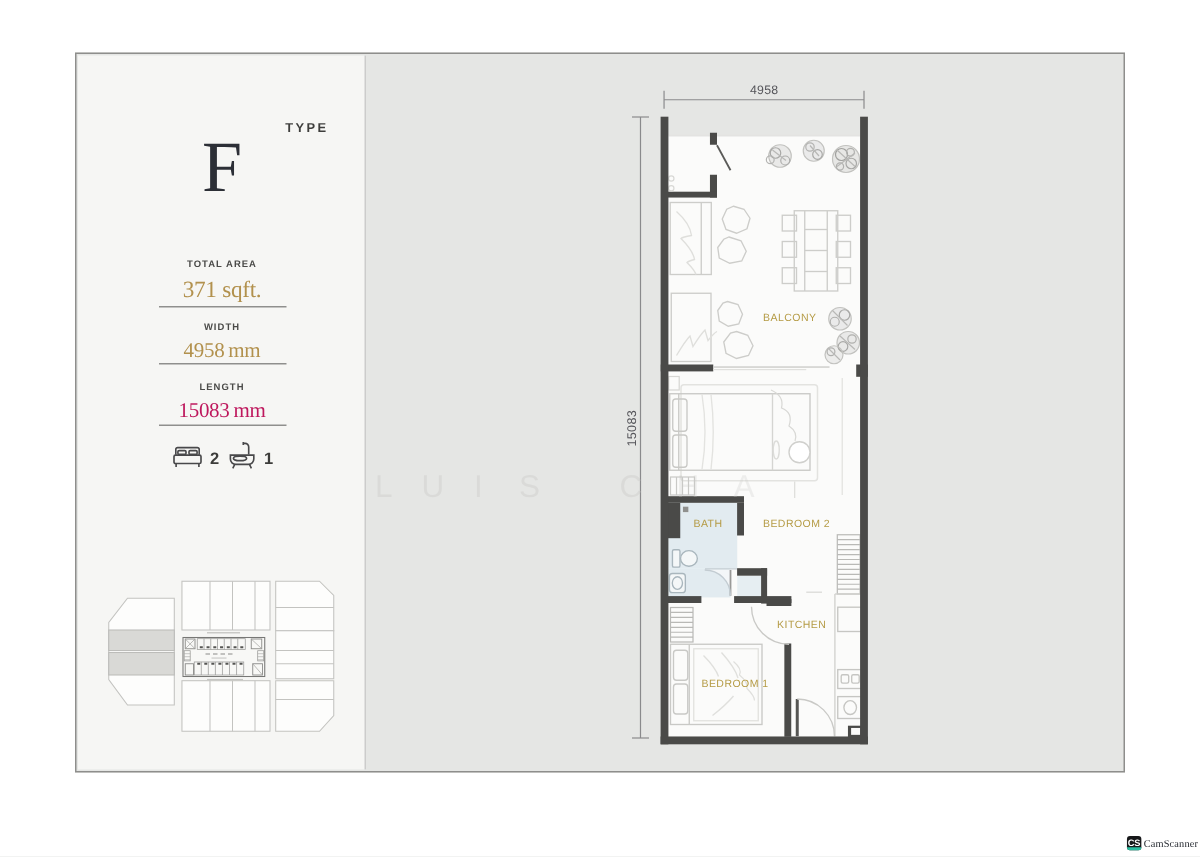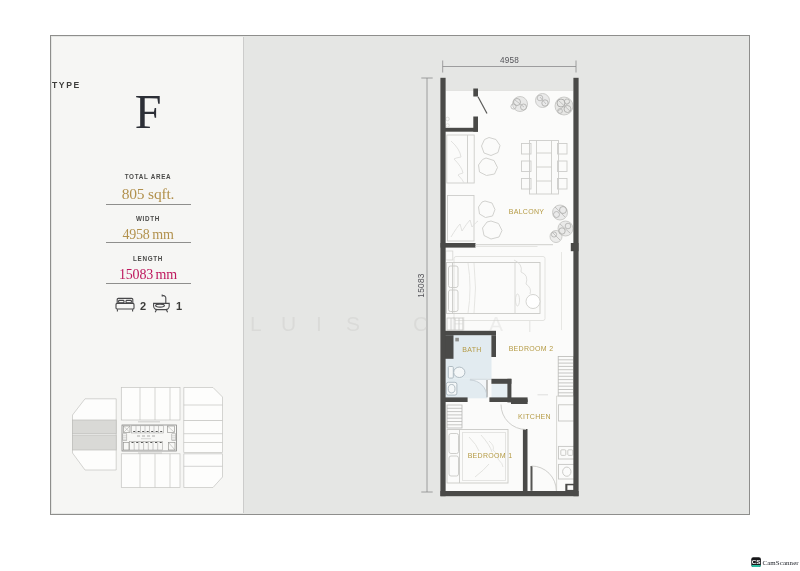--- a/index.html
+++ b/index.html
@@ -7,27 +7,27 @@
        font-family:"Liberation Sans",sans-serif;}
   .abs{position:absolute;}
 </style>
 </head>
 <body>
 
 <div class="abs" style="left:50px;top:35px;width:698px;height:478px;background:#e5e6e4;border:1.5px solid #8e8e8c;"></div>
 
 <div class="abs" style="left:51.5px;top:36.5px;width:191px;height:476px;background:#f6f6f4;border-right:1px solid #cccccb;"></div>
 
-<div class="abs" style="left:52px;top:79.5px;width:167px;text-align:left;font-size:8.6px;letter-spacing:1.6px;color:#3e3e3c;font-weight:bold;">TYPE</div>
+<div class="abs" style="left:52px;top:79.5px;width:167px;text-align:right;font-size:8.6px;letter-spacing:1.6px;color:#3e3e3c;font-weight:bold;">TYPE</div>
 
 <div class="abs" style="left:52px;top:90px;width:192px;text-align:center;font-family:'Liberation Serif',serif;font-size:48px;line-height:44px;color:#2c2f36;">F</div>
 
 <div class="abs" style="left:52px;top:173px;width:192px;text-align:center;font-size:6.3px;letter-spacing:0.7px;color:#4a4a48;font-weight:bold;">TOTAL AREA</div>
 
-<div class="abs" style="left:52px;top:184.5px;width:192px;text-align:center;font-family:'Liberation Serif',serif;font-size:15.5px;letter-spacing:-0.2px;color:#b2914d;">805 sqft.</div>
+<div class="abs" style="left:52px;top:184.5px;width:192px;text-align:center;font-family:'Liberation Serif',serif;font-size:15.5px;letter-spacing:-0.2px;color:#b2914d;">371 sqft.</div>
 
 <div class="abs" style="left:106px;top:204px;width:85px;height:1px;background:#8f8f8d;"></div>
 
 <div class="abs" style="left:52px;top:214.5px;width:192px;text-align:center;font-size:6.3px;letter-spacing:0.7px;color:#4a4a48;font-weight:bold;">WIDTH</div>
 
 <div class="abs" style="left:52px;top:226.5px;width:192px;text-align:center;font-family:'Liberation Serif',serif;font-size:14px;letter-spacing:-0.2px;color:#b2914d;">4958 mm</div>
 
 <div class="abs" style="left:106px;top:241.5px;width:85px;height:1px;background:#8f8f8d;"></div>
 
 <div class="abs" style="left:52px;top:254.5px;width:192px;text-align:center;font-size:6.3px;letter-spacing:0.7px;color:#4a4a48;font-weight:bold;">LENGTH</div>

